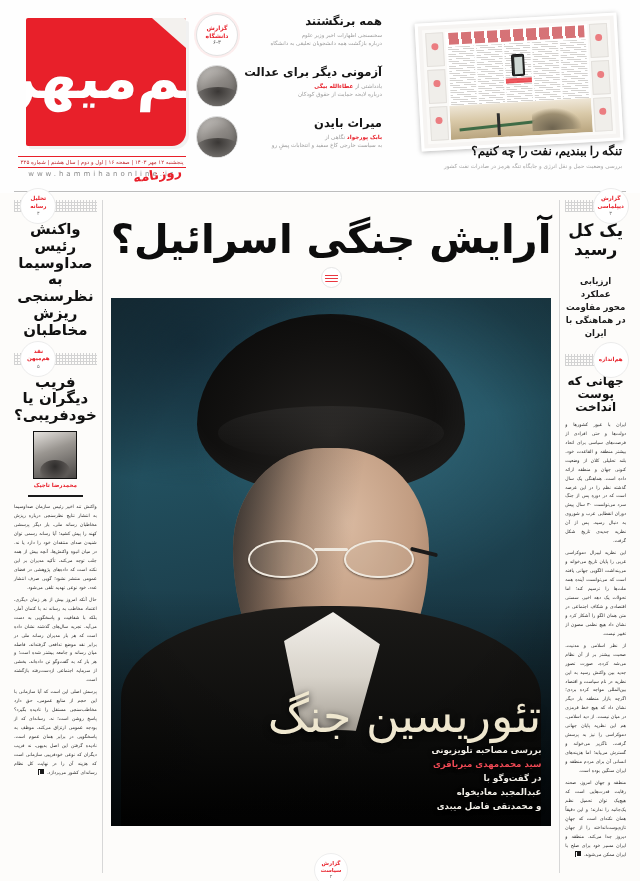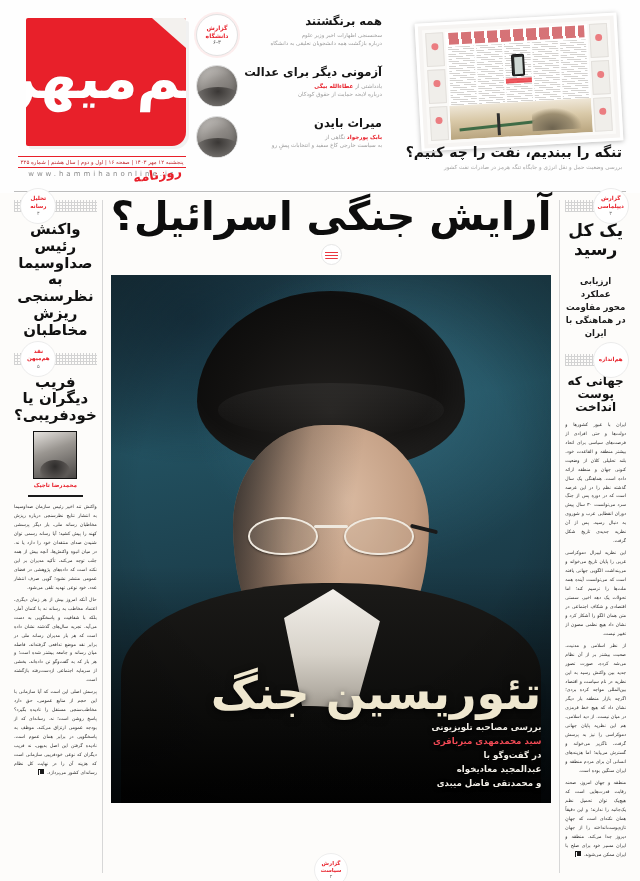--- a/index.html
+++ b/index.html
@@ -192,22 +192,23 @@
     content:"";position:absolute;right:8%;bottom:4px;width:34%;height:22px;
     background:radial-gradient(ellipse at 40% 90%,#6e6450 0%,#9c8e71 50%,transparent 72%);
   }
   .pv-stand{
     position:absolute;left:33%;bottom:2px;width:3px;height:22px;background:#2f2f2f;
   }
   .preview-cap{
     position:absolute;left:18px;top:132px;width:200px;text-align:right;direction:rtl;
   }
   .preview-cap .t{
-    font-size:14px;font-weight:bold;color:#141414;letter-spacing:-0.3px;
+    font-size:12px;font-weight:bold;color:#141414;letter-spacing:-0.3px;
     white-space:nowrap;
+    font-family:Liberation Serif, serif;
   }
   .preview-cap .s{
     font-size:5.6px;color:#a5a5a5;margin-top:3px;line-height:1.5;
   }
 
   
   .mast-rule{
     position:absolute;left:14px;right:14px;top:191px;height:1px;background:#bdbdbd;
   }
 
@@ -305,21 +306,21 @@
     position:relative;
   }
   .endmark::after{
     content:"";position:absolute;left:1px;top:1px;width:4px;height:4px;
     border-left:1px solid #fff;border-bottom:1px solid #fff;
   }
   .headline{
     text-align:right;direction:rtl;
     font-size:40px;font-weight:bold;color:#0d0d0d;
     line-height:0.98;letter-spacing:-2px;
-    margin:1px 4px 0 4px;
+    margin:24px 4px 0 4px;
     white-space:nowrap;
   }
   .subhead{
     direction:rtl;text-align:center;
     font-size:12.5px;font-weight:bold;color:#141414;
     line-height:1.55;letter-spacing:-0.5px;
     margin:8px 2px 0 2px;
     position:relative;
   }
   .subhead .seal{
@@ -430,21 +431,21 @@
     position:absolute;inset:0;
     background:radial-gradient(ellipse 95% 80% at 50% 42%,transparent 46%,rgba(0,0,0,.45) 100%);
   }
 
   
   .photo-cap{
     position:absolute;right:10px;bottom:12px;left:10px;direction:rtl;text-align:right;
     z-index:5;
   }
   .photo-cap .big{
-    font-size:46px;font-weight:bold;color:#efe7cf;
+    font-size:46px;font-weight:normal;color:#efe7cf;
     line-height:0.95;letter-spacing:-2px;
     text-shadow:0 2px 7px rgba(0,0,0,.75);
     white-space:nowrap;
   }
   .photo-cap .det{
     margin-top:4px;font-size:8.6px;font-weight:bold;color:#f2efe8;
     line-height:1.65;letter-spacing:-0.2px;
     text-shadow:0 1px 4px rgba(0,0,0,.8);
   }
   .photo-cap .det .red{color:#f04a55;}

